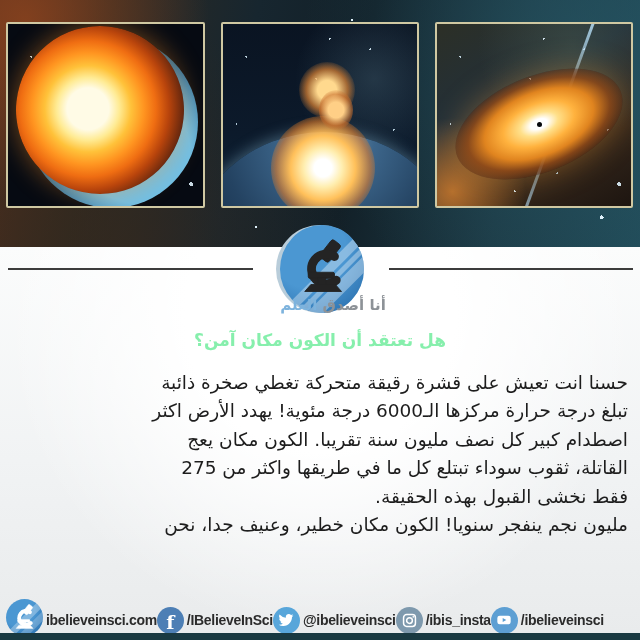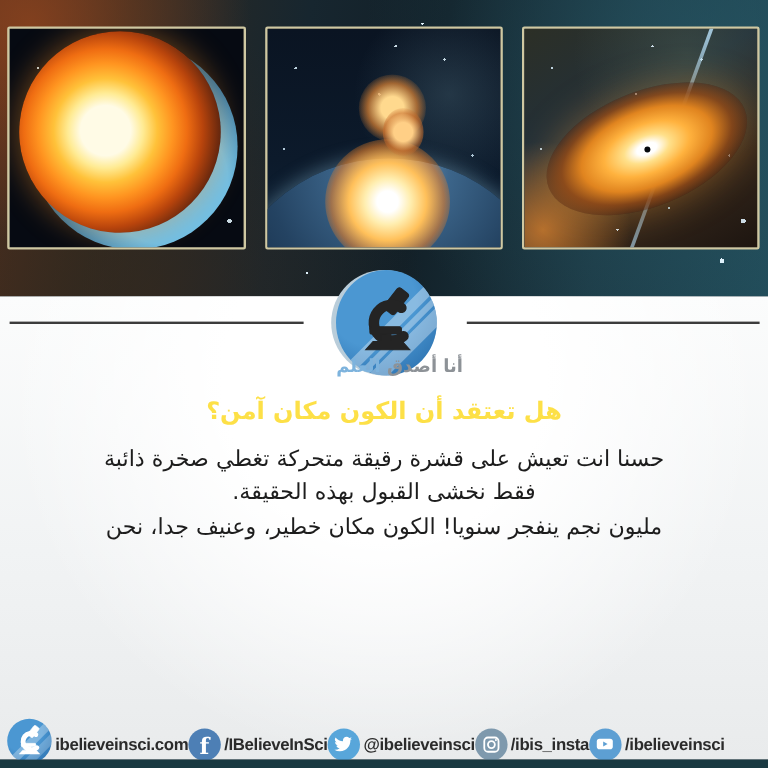--- a/index.html
+++ b/index.html
@@ -91,24 +91,24 @@
   .white-area{position:absolute;left:0;top:247px;width:640px;height:386px;
      background:radial-gradient(circle at 50% 18%, #ffffff 0 30%, rgba(255,255,255,0) 70%),
                 linear-gradient(180deg,#fbfcfc 0%,#f1f3f4 55%,#e9ebec 100%);}
 
   .brand-line{position:absolute;left:13px;top:296px;width:640px;text-align:center;direction:rtl;
      font-size:15px;font-weight:700;}
   .brand-gray{color:#8d9297;}
   .brand-blue{color:#7db3dd;}
 
   .headline{position:absolute;left:0;top:330px;width:640px;text-align:center;direction:rtl;
-     font-size:20px;font-weight:700;color:#fde047;letter-spacing:-.5px;}
+     font-size:17px;font-weight:700;color:#86efac;letter-spacing:-.5px;}
 
   .body-text{position:absolute;left:0;top:369px;width:640px;padding:0 12px;box-sizing:border-box;
-     direction:rtl;text-align:center;color:#1d1d1d;font-size:18.5px;line-height:28.4px;}
+     direction:rtl;text-align:right;color:#1d1d1d;font-size:18.5px;line-height:28.4px;}
 
   
   .footer-row{position:absolute;left:0;top:604px;width:512px;height:32px;padding:0 6px;
      box-sizing:border-box;display:flex;align-items:center;justify-content:space-between;}
   .social{display:flex;align-items:center;gap:3px;direction:ltr;cursor:pointer;}
   .social-label{font-family:"Liberation Sans",sans-serif;font-weight:700;font-size:14px;color:#2b2b2b;
      letter-spacing:-.3px;}
   .badge{width:27px;height:27px;border-radius:50%;display:flex;align-items:center;justify-content:center;
      flex:0 0 auto;overflow:hidden;position:relative;}
   .badge.big{width:37px;height:37px;margin-top:-6px;}
@@ -183,20 +183,23 @@
 
   <div class="brand-line">
     <span class="brand-gray">أنا أصدق</span>
     <span class="brand-blue">العلم</span>
   </div>
 
   <div class="headline">هل تعتقد أن الكون مكان آمن؟</div>
 
   <div class="body-text">
     <div>حسنا انت تعيش على قشرة رقيقة متحركة تغطي صخرة ذائبة</div>
+    <div>تبلغ درجة حرارة مركزها الـ6000 درجة مئوية! يهدد الأرض اكثر</div>
+    <div>اصطدام كبير كل نصف مليون سنة تقريبا. الكون مكان يعج</div>
+    <div>القاتلة، ثقوب سوداء تبتلع كل ما في طريقها واكثر من 275</div>
     <div>فقط نخشى القبول بهذه الحقيقة.</div>
     <div>مليون نجم ينفجر سنويا! الكون مكان خطير، وعنيف جدا، نحن</div>
   </div>
 
   <div class="footer-row">
 
     <div class="social">
       <span class="badge big b-mic">
         <svg width="26" height="26" viewBox="0 0 64 64" fill="#ffffff" stroke="#ffffff" style="position:relative;z-index:1">
             <use href="#mic"></use>

